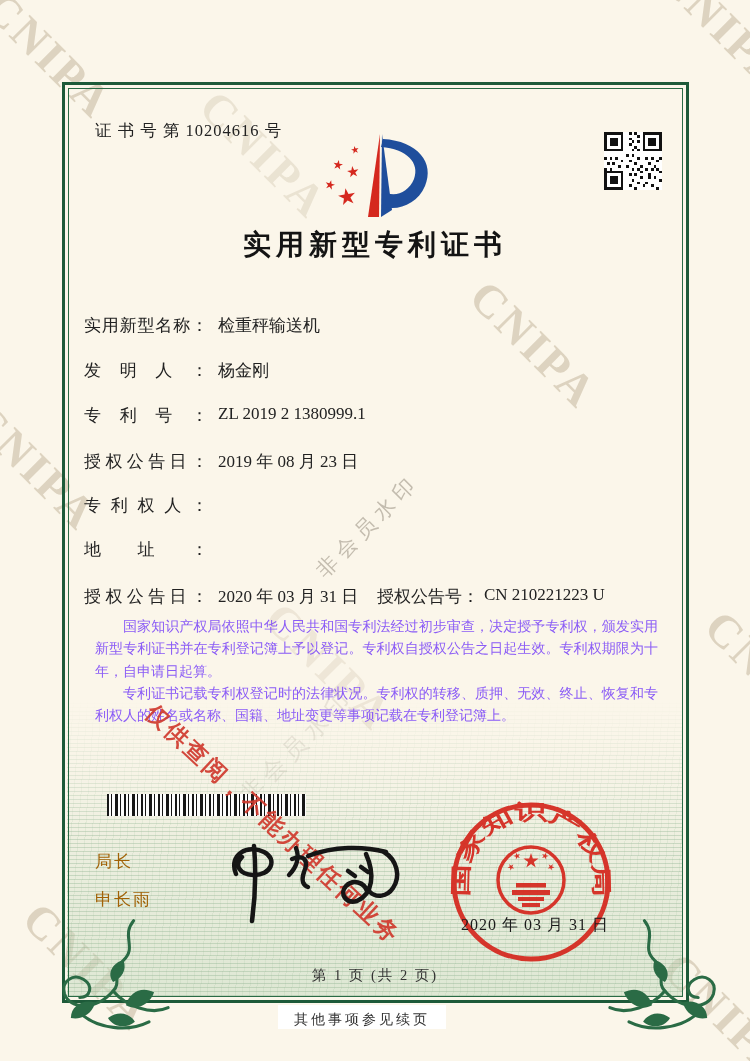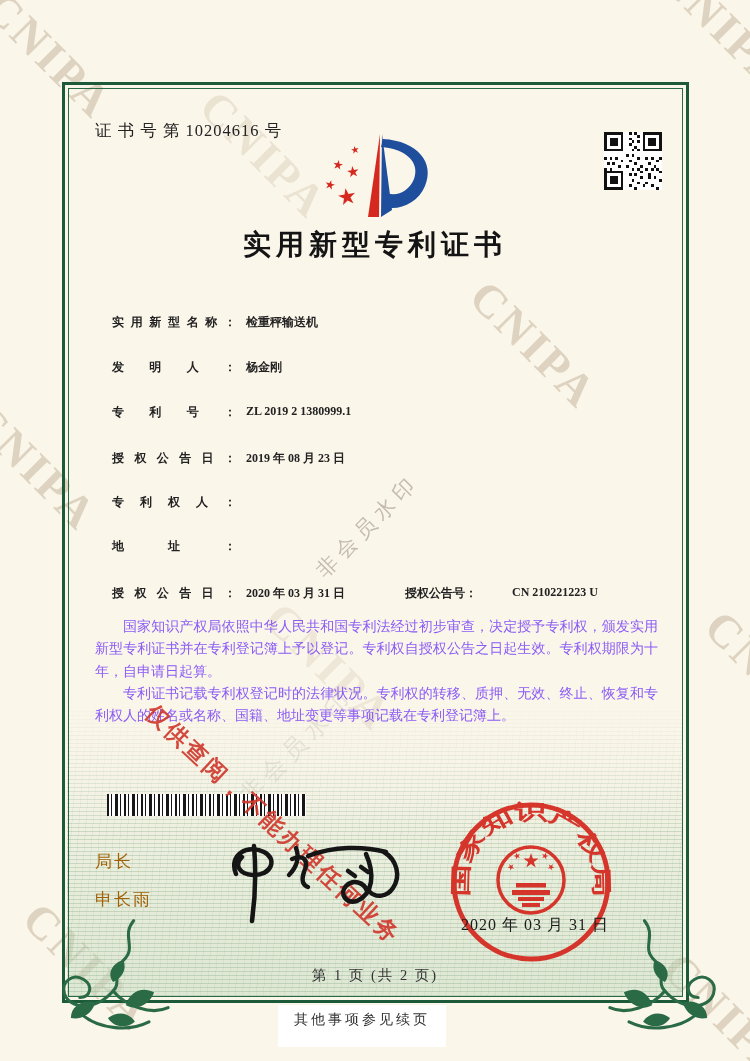--- a/index.html
+++ b/index.html
@@ -22,39 +22,39 @@
   .wm-gray{position:absolute;z-index:1;font-size:21px;letter-spacing:6px;
       color:rgba(150,141,126,.55);transform:rotate(-45deg);white-space:nowrap;}
   .wm-red{position:absolute;left:160px;top:698px;z-index:5;font-size:23px;letter-spacing:3px;
       color:#d03a2e;transform:rotate(43deg);transform-origin:left top;white-space:nowrap;
       font-weight:bold;opacity:.92;}
   
   .certno{position:absolute;left:95px;top:120px;z-index:3;font-size:16.5px;letter-spacing:1px;}
   .title{position:absolute;left:0;top:226px;width:750px;text-align:center;z-index:3;
          font-size:28px;font-weight:bold;letter-spacing:5px;color:#141414;}
   
-  .frow{position:absolute;left:112px;width:575px;height:24px;z-index:3;font-size:12px;white-space:nowrap;font-weight:bold;}
+  .frow{position:absolute;left:84px;width:575px;height:24px;z-index:3;font-size:17px;white-space:nowrap;}
   .flabel{display:inline-block;width:124px;text-align:justify;text-align-last:justify;vertical-align:top;}
   .fvalue{position:absolute;left:134px;top:0;white-space:nowrap;}
   .flabel2{position:absolute;left:293px;top:0;}
   .fvalue2{position:absolute;left:400px;top:0;}
   .para{position:absolute;left:95px;width:563px;z-index:3;font-size:14px;line-height:22.4px;
         text-align:justify;text-indent:2em;color:#8b5cf6;}
   
   .barcode{position:absolute;left:107px;top:794px;width:199px;height:22px;z-index:4;
      background:repeating-linear-gradient(90deg,#161616 0 2px,#fdfdfd 2px 4px,#161616 4px 5px,
         #fdfdfd 5px 8px,#161616 8px 11px,#fdfdfd 11px 13px,#161616 13px 14px,#fdfdfd 14px 17px);}
   .director{position:absolute;left:95px;z-index:4;font-size:17px;letter-spacing:2px;color:#a16207;}
   .sig{position:absolute;left:208px;top:824px;z-index:6;}
   .seal{position:absolute;left:448px;top:799px;z-index:6;opacity:.93;}
   .sealdate{position:absolute;left:455px;top:915px;width:160px;z-index:7;font-size:16px;
             letter-spacing:1px;text-align:center;color:#1b1b1b;}
   .pageno{position:absolute;left:0;top:966px;width:750px;text-align:center;z-index:3;
           font-size:14.5px;letter-spacing:2px;color:#333;}
-  .contnote{position:absolute;left:278px;top:1005px;width:168px;height:42px;z-index:3;
+  .contnote{position:absolute;left:278px;top:1005px;width:168px;height:24px;z-index:3;
      background:#fff;text-align:center;line-height:30px;font-size:14px;letter-spacing:3px;color:#333;}
   .logo{position:absolute;left:323px;top:131px;z-index:3;}
   .qr{position:absolute;left:604px;top:132px;z-index:3;}
   .flourish{position:absolute;z-index:4;}
 </style>
 </head>
 <body>
 
 <span class="wm" style="left:-30px;top:28px">CNIPA</span>
 <span class="wm" style="left:185px;top:128px;opacity:.55">CNIPA</span>

